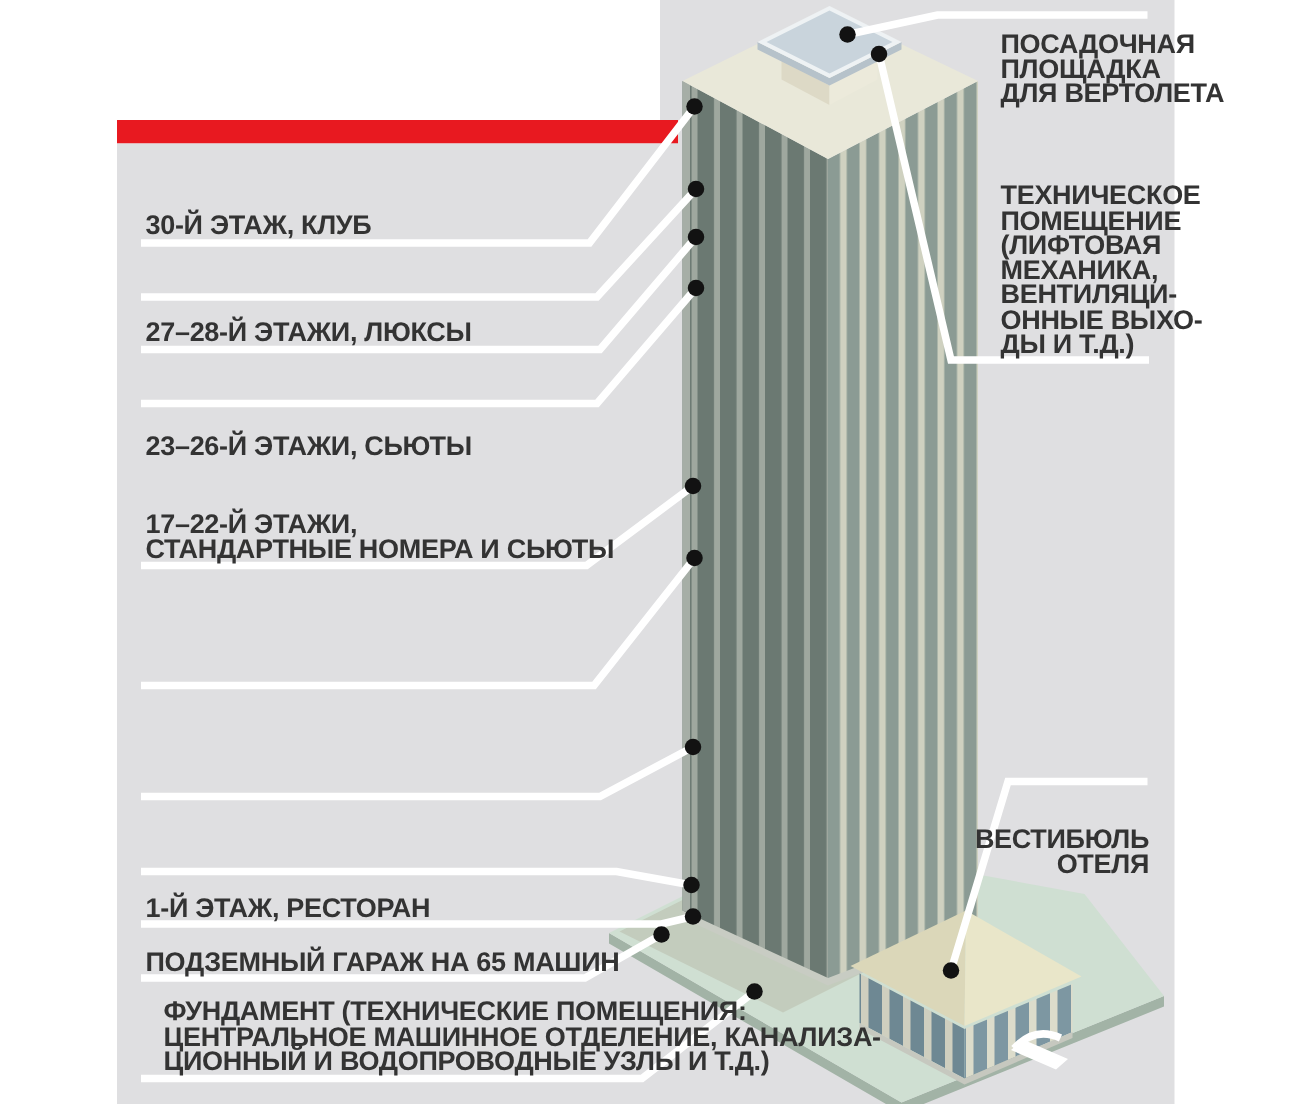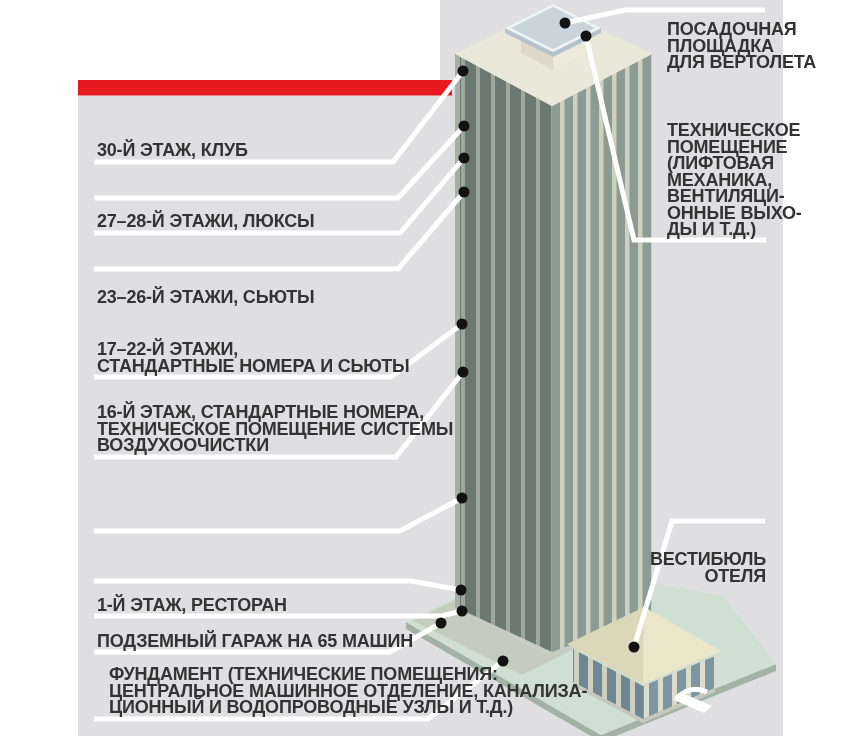--- a/index.html
+++ b/index.html
@@ -99,23 +99,20 @@
       <circle cx="565" cy="23" r="5.5"></circle>
       <circle cx="586" cy="36" r="5.5"></circle>
     </g>
   </svg>
 
   <div class="lbl" style="left:97px;top:142px;">30-Й ЭТАЖ, КЛУБ</div>
   <div class="lbl" style="left:97px;top:213px;">27–28-Й ЭТАЖИ, ЛЮКСЫ</div>
   <div class="lbl" style="left:97px;top:249px;margin-top:40px;">23–26-Й ЭТАЖИ, СЬЮТЫ</div>
   <div class="lbl" style="left:97px;top:341px;">17–22-Й ЭТАЖИ,
 СТАНДАРТНЫЕ НОМЕРА И СЬЮТЫ</div>
-  <div class="lbl" style="left:97px;top:404px;">16-Й ЭТАЖ, СТАНДАРТНЫЕ НОМЕРА,
-ТЕХНИЧЕСКОЕ ПОМЕЩЕНИЕ СИСТЕМЫ
-ВОЗДУХООЧИСТКИ</div>
   <div class="lbl" style="left:97px;top:597px;">1-Й ЭТАЖ, РЕСТОРАН</div>
   <div class="lbl" style="left:97px;top:633px;">ПОДЗЕМНЫЙ ГАРАЖ НА 65 МАШИН</div>
   <div class="lbl" style="left:97px;top:666px;margin-left:12px;">ФУНДАМЕНТ (ТЕХНИЧЕСКИЕ ПОМЕЩЕНИЯ:
 ЦЕНТРАЛЬНОЕ МАШИННОЕ ОТДЕЛЕНИЕ, КАНАЛИЗА-
 ЦИОННЫЙ И ВОДОПРОВОДНЫЕ УЗЛЫ И Т.Д.)</div>
 
   <div class="lbl" style="left:667px;top:21px;">ПОСАДОЧНАЯ
 ПЛОЩАДКА
 ДЛЯ ВЕРТОЛЕТА</div>
   <div class="lbl" style="left:667px;top:122px;">ТЕХНИЧЕСКОЕ

